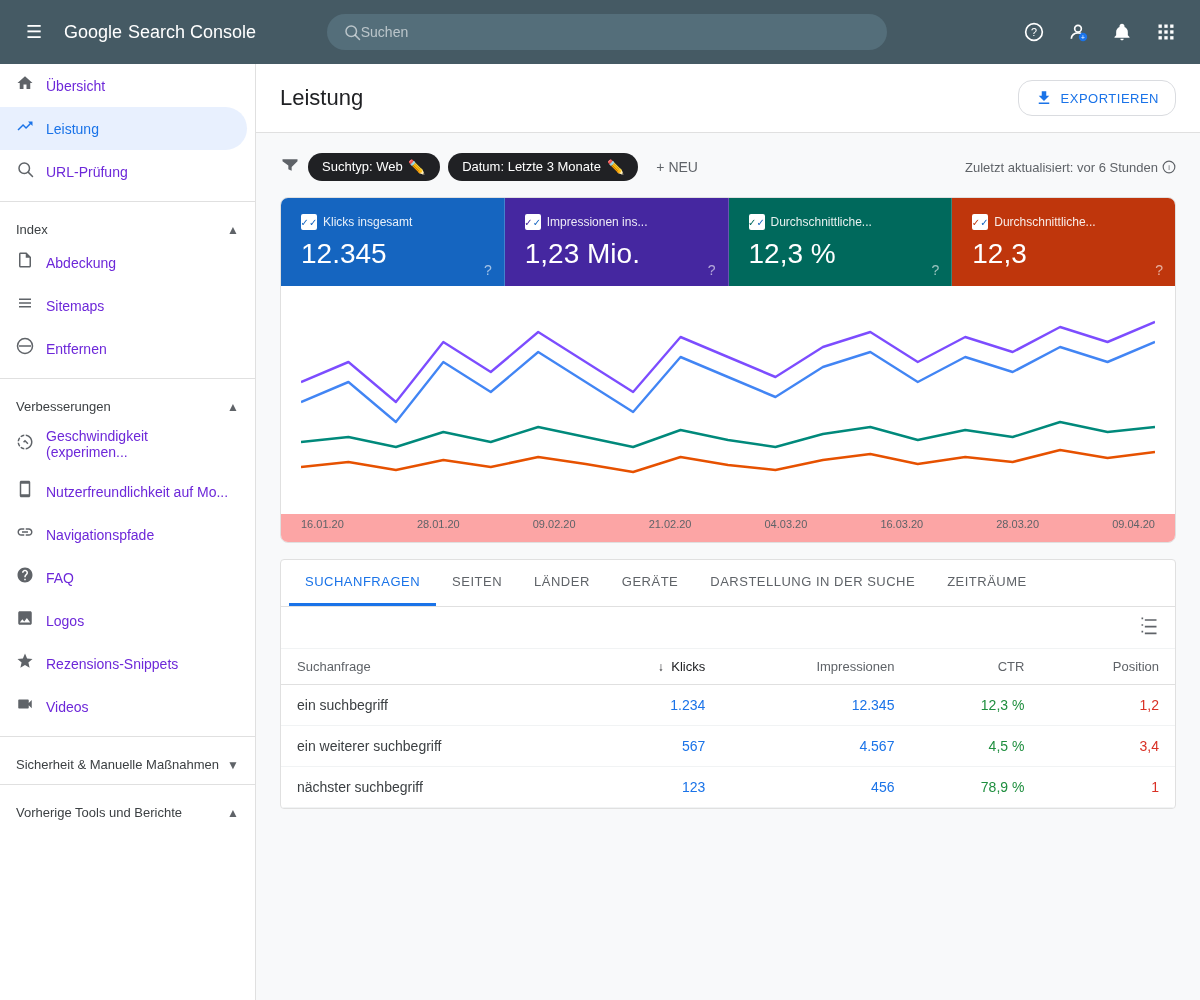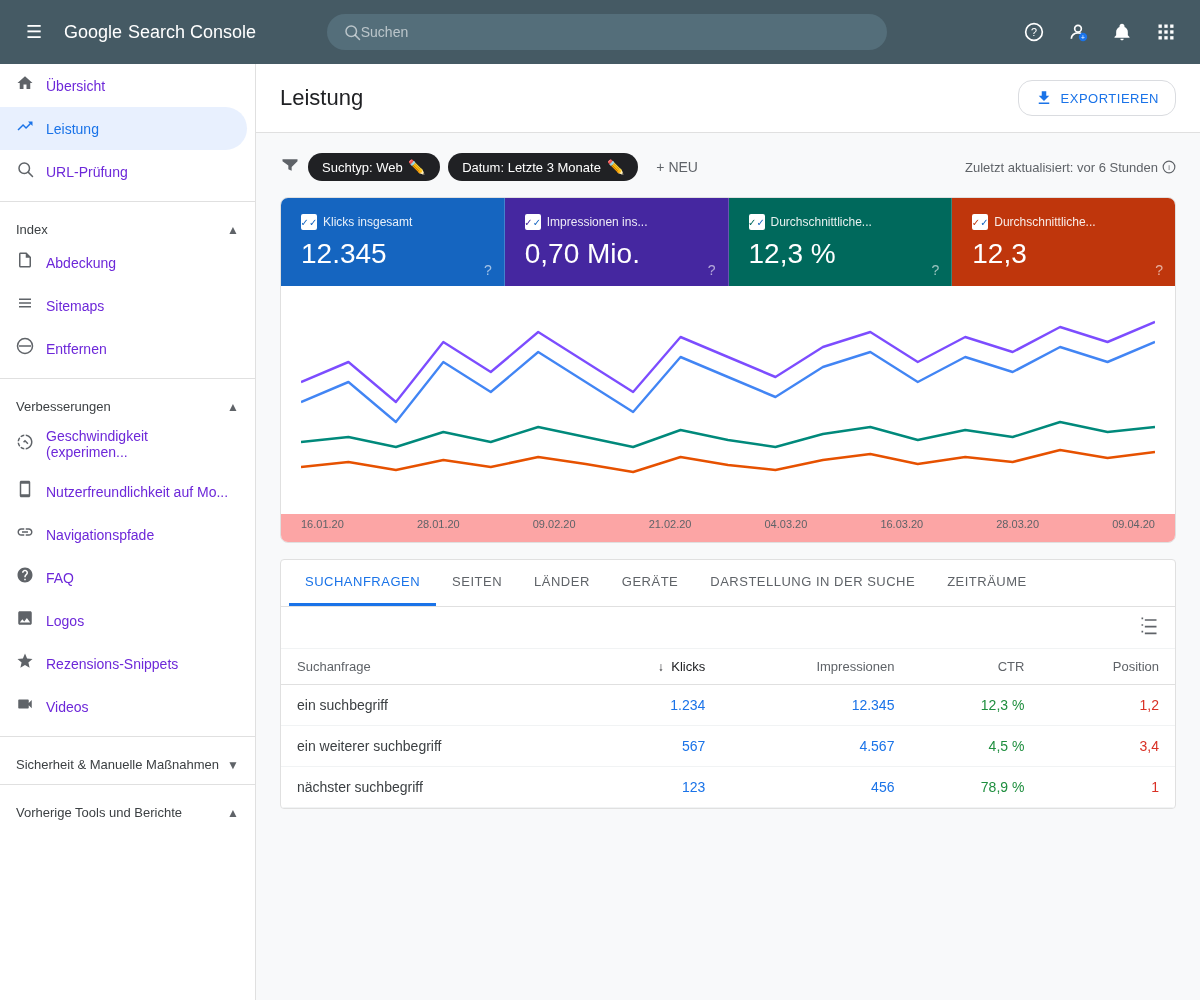--- a/index.html
+++ b/index.html
@@ -129,21 +129,20 @@
       flex-wrap: wrap;
     }
     .filter-icon { font-size: 18px; color: #5f6368; cursor: pointer; }
     .filter-chip {
       background: #202124;
       color: white;
       border-radius: 20px;
       padding: 6px 14px;
       font-size: 13px;
       display: flex;
-      align-items: center;
       gap: 6px;
       cursor: pointer;
     }
     .filter-chip .edit-icon { font-size: 14px; }
     .new-btn {
       display: flex; align-items: center; gap: 4px;
       background: transparent;
       border: none;
       color: #5f6368;
       font-size: 14px;
@@ -517,21 +516,21 @@
             <span class="metric-help">?</span>
           </div>
 
           <div class="metric-card metric-card-purple">
             <div class="metric-card-header">
               <div class="metric-checkbox metric-checkbox-checked" style="--check-color: #4527a0; background: white;">
                   <span style="font-size:10px;color:#4527a0;">✓</span>
                 </div>
               <span class="metric-label">Impressionen ins...</span>
             </div>
-            <div class="metric-value">0,70 Mio.</div>
+            <div class="metric-value">1,23 Mio.</div>
             <span class="metric-help">?</span>
           </div>
 
           <div class="metric-card metric-card-teal">
             <div class="metric-card-header">
               <div class="metric-checkbox metric-checkbox-checked" style="background:white;">
                   <span style="font-size:10px;color:#00695c;">✓</span>
                 </div>
               <span class="metric-label">Durchschnittliche...</span>
             </div>

